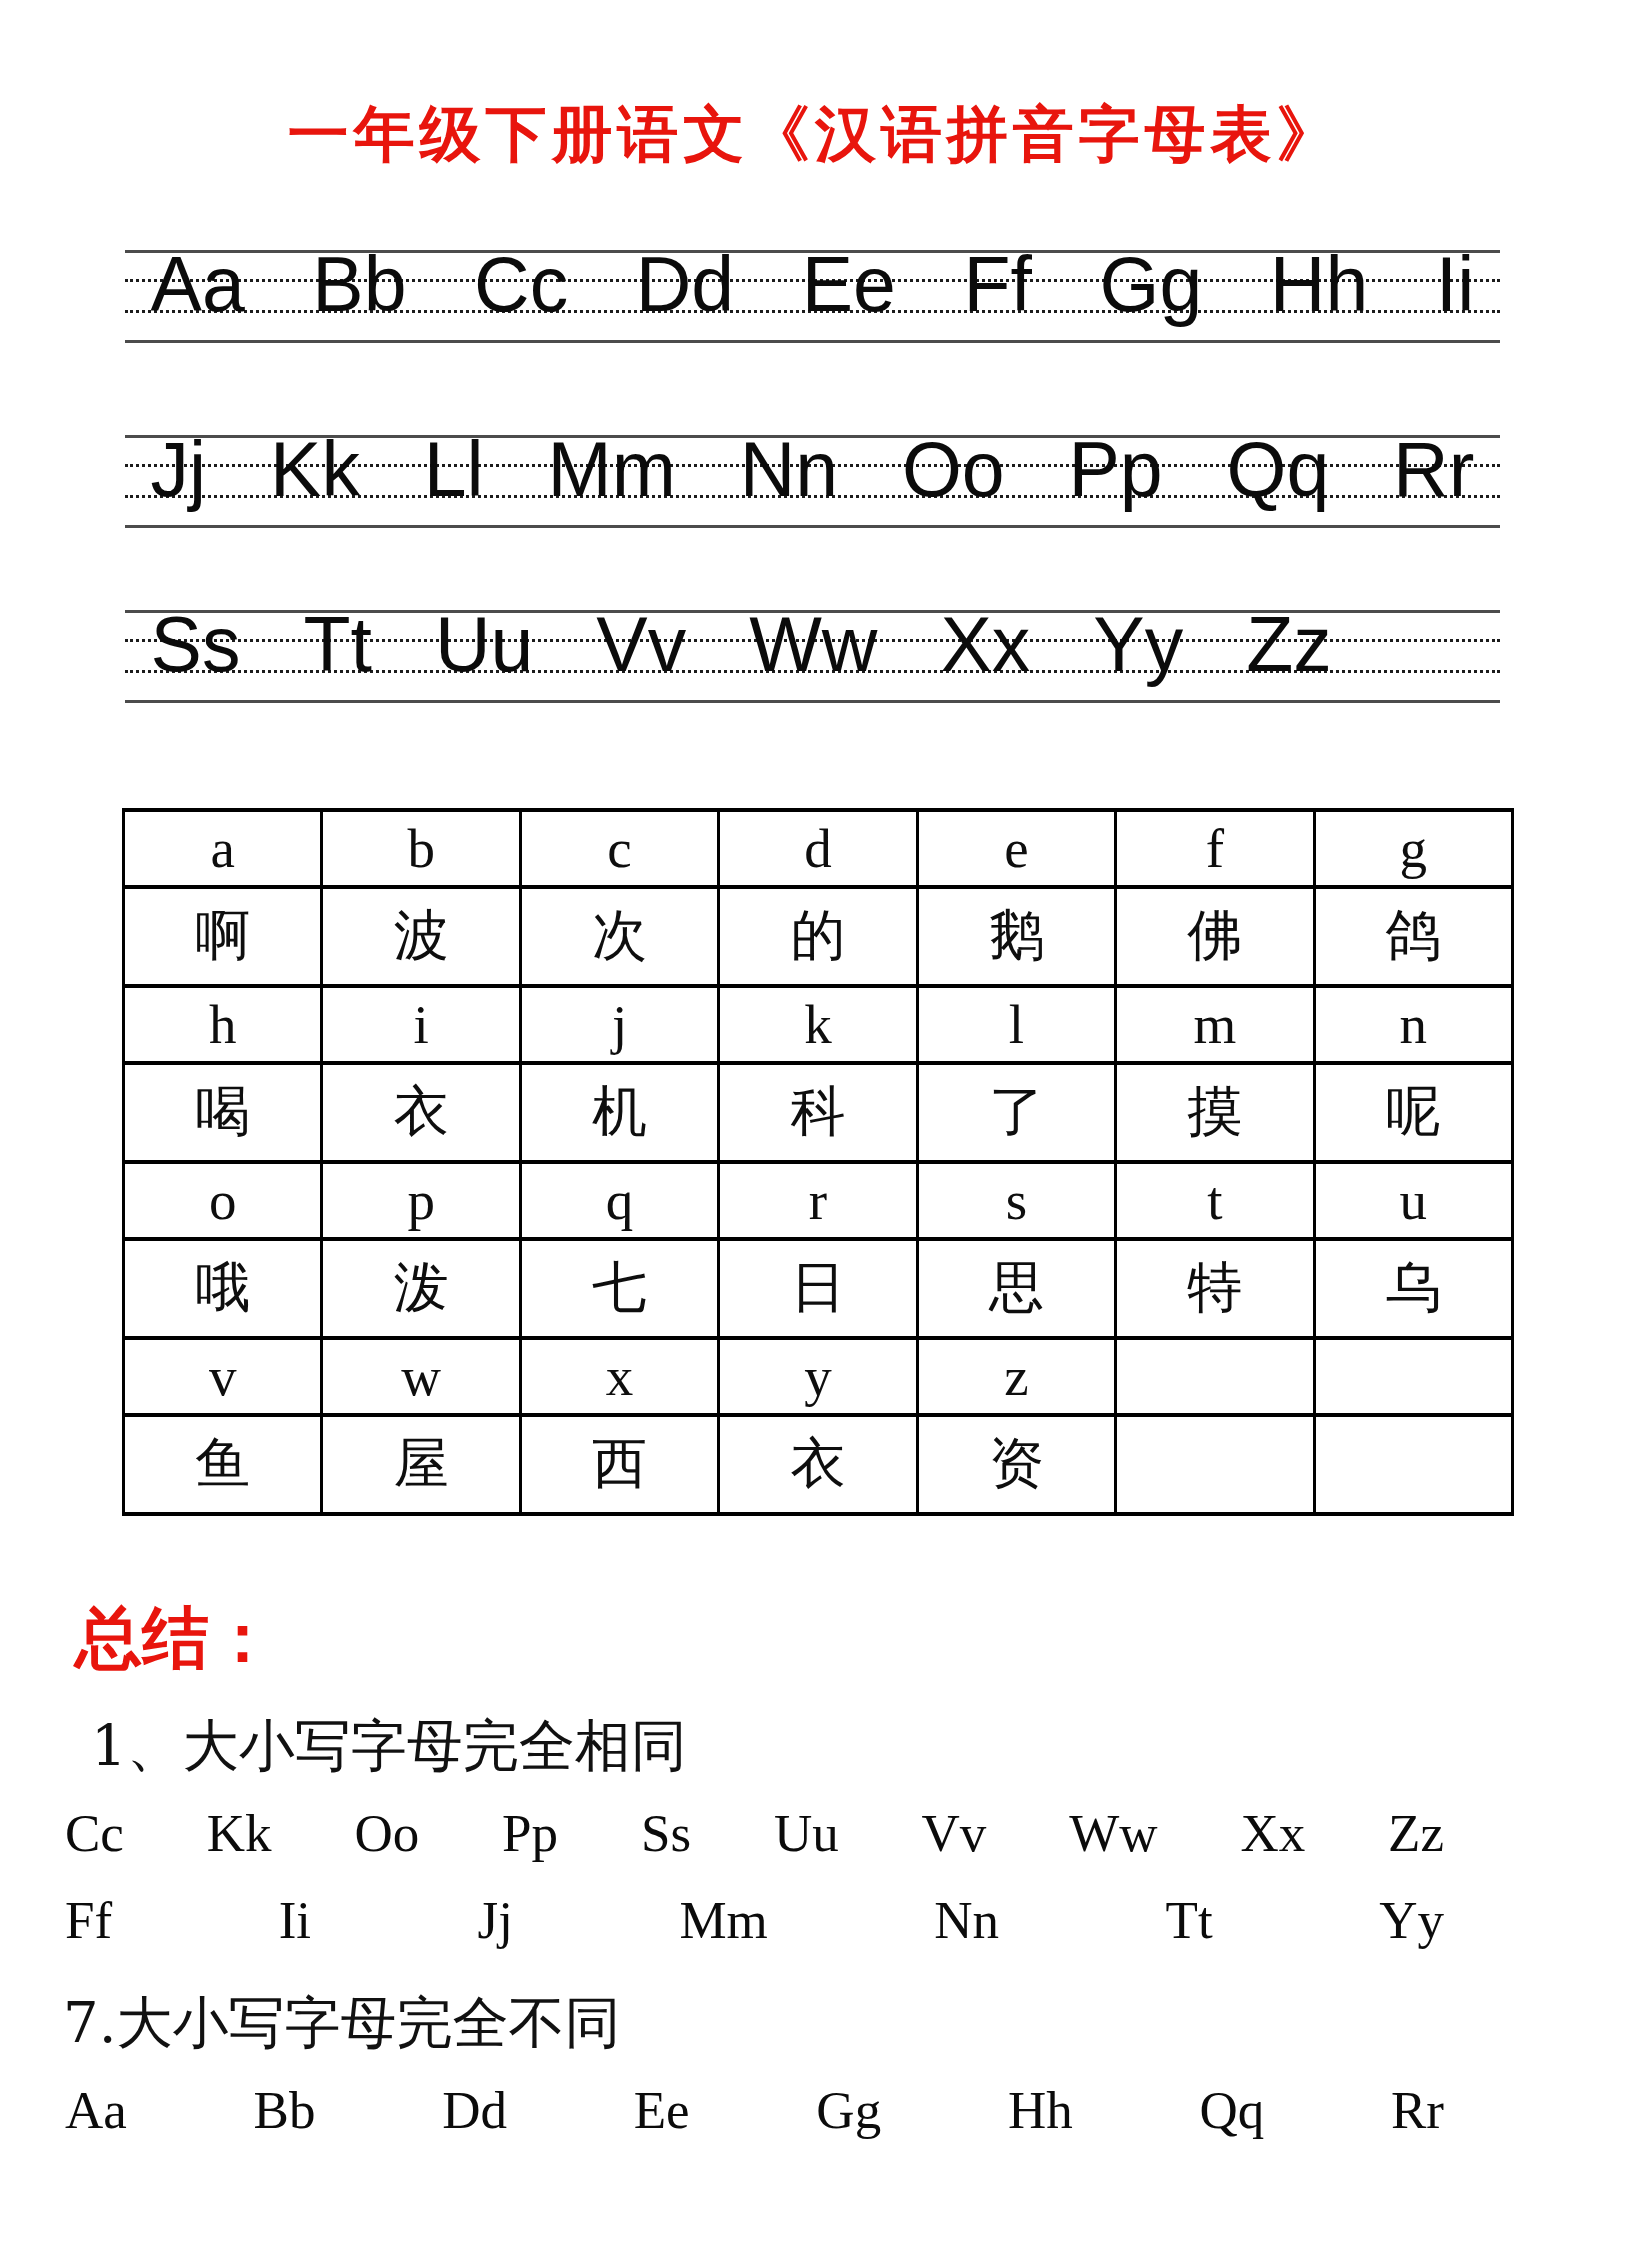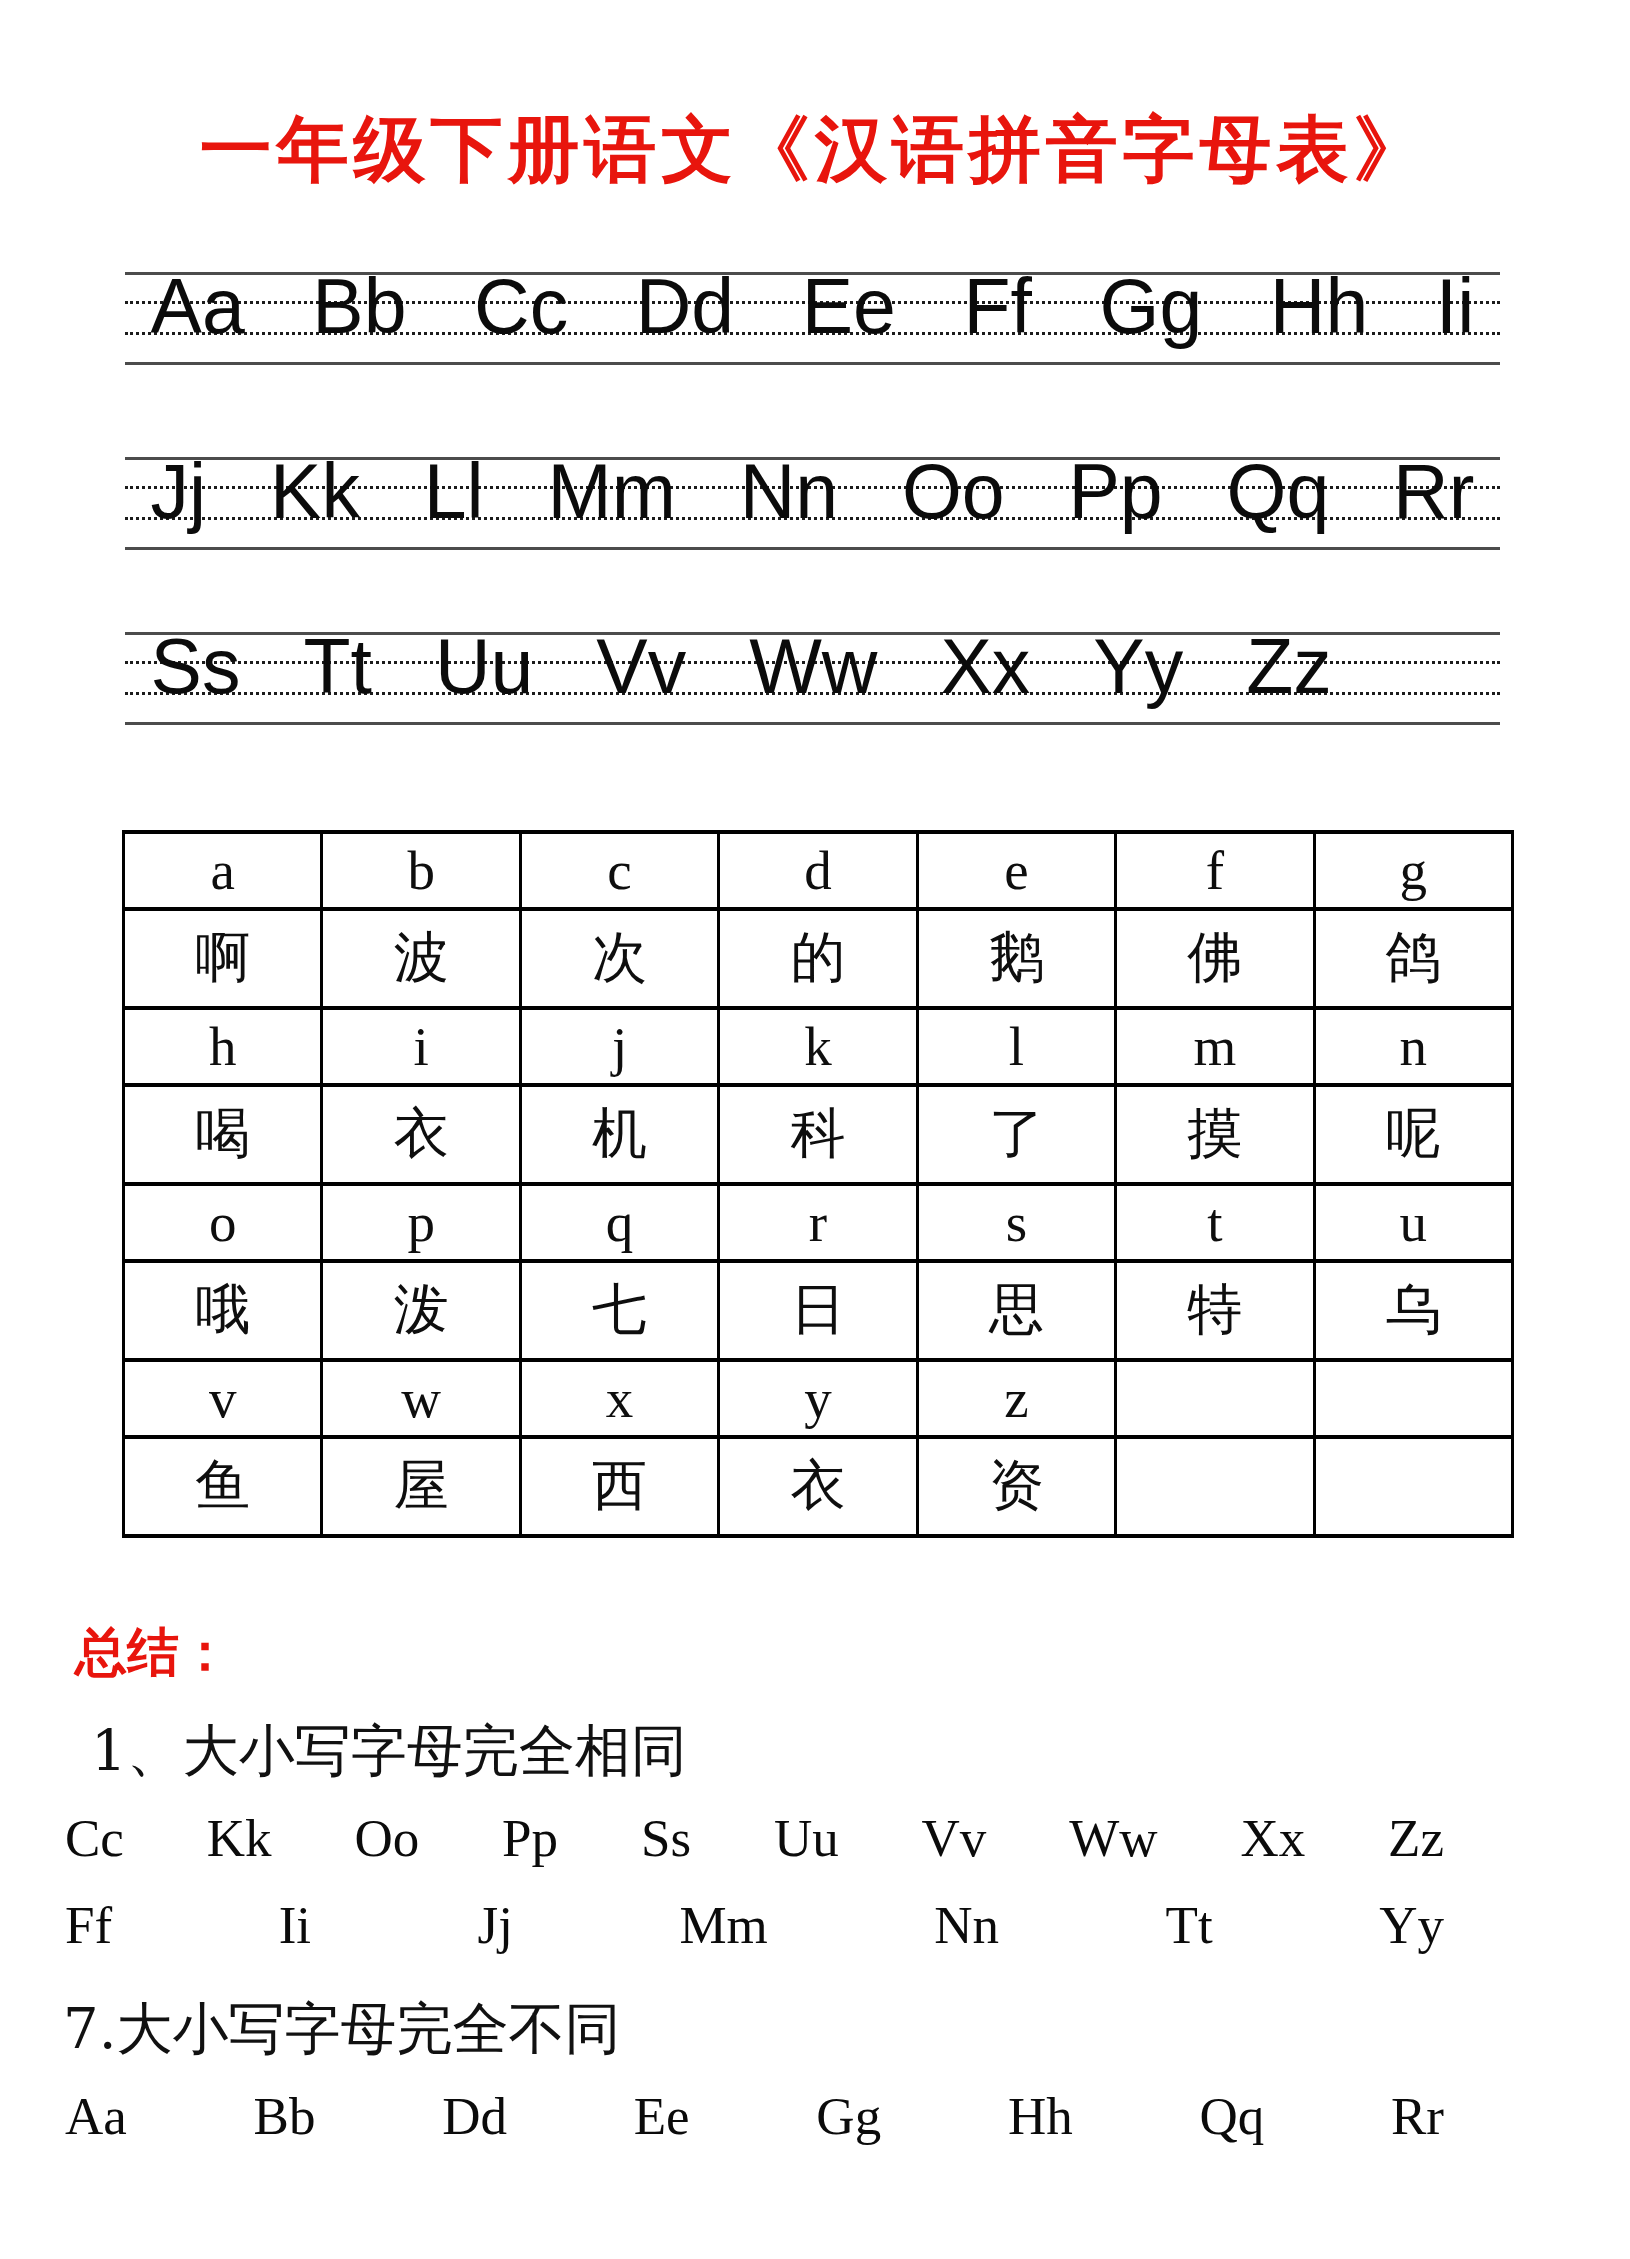--- a/index.html
+++ b/index.html
@@ -7,24 +7,24 @@
     position:relative;
     width:1630px; height:2260px;
     background:#ffffff;
     color:#0e0e0e;
     font-family:"Liberation Serif", serif;
     overflow:hidden;
   }
 
   
   .title {
-    margin:17px;
+    margin:8px;
     padding-top:91px;
     text-align:center;
-    font-size:72px;
+    font-size:61px;
     line-height:1.18;
     font-weight:700;
     letter-spacing:4.9px;
     color:#e8150d;
     font-family:"Liberation Serif", serif;
   }
 
   
   .guide-row {
     position:relative;
@@ -79,21 +79,21 @@
   }
   tr.hanzi-row td {
     height:95px;
     font-size:55px;
     font-family:"DejaVu Serif","Liberation Serif", serif;
   }
 
   
   .sum-heading {
     margin:85px 0 0 75px;
-    font-size:52px;
+    font-size:67px;
     line-height:1.1;
     font-weight:700;
     color:#e8150d;
     font-family:"DejaVu Serif","Liberation Serif", serif;
   }
   .sum-label {
     margin:39px 0 0 91px;
     font-size:56px;
     line-height:1.15;
     color:#111;

